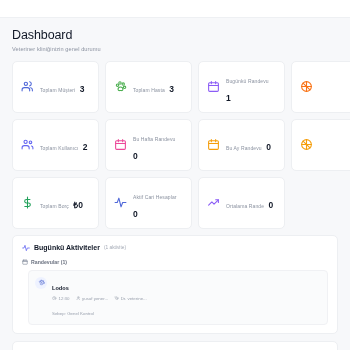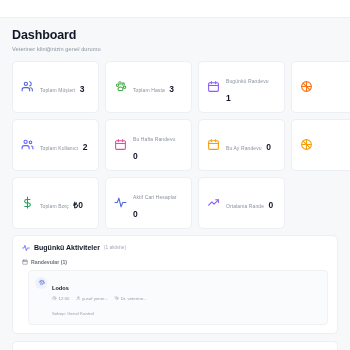--- a/index.html
+++ b/index.html
@@ -14,21 +14,21 @@
     height: 18px;
     background: #ffffff;
     border-bottom: 1px solid #eef0f3;
   }
   .page {
     padding: 10px 12px 0 12px;
   }
   .page-head { margin-bottom: 9px; }
   .page-title {
     font-size: 12.5px;
-    font-weight: bold;
+    font-weight: normal;
     color: #111827;
     letter-spacing: -0.1px;
     line-height: 1.25;
   }
   .page-sub {
     font-size: 5.6px;
     color: #8b92a0;
     margin-top: 2px;
     letter-spacing: 0.1px;
   }

